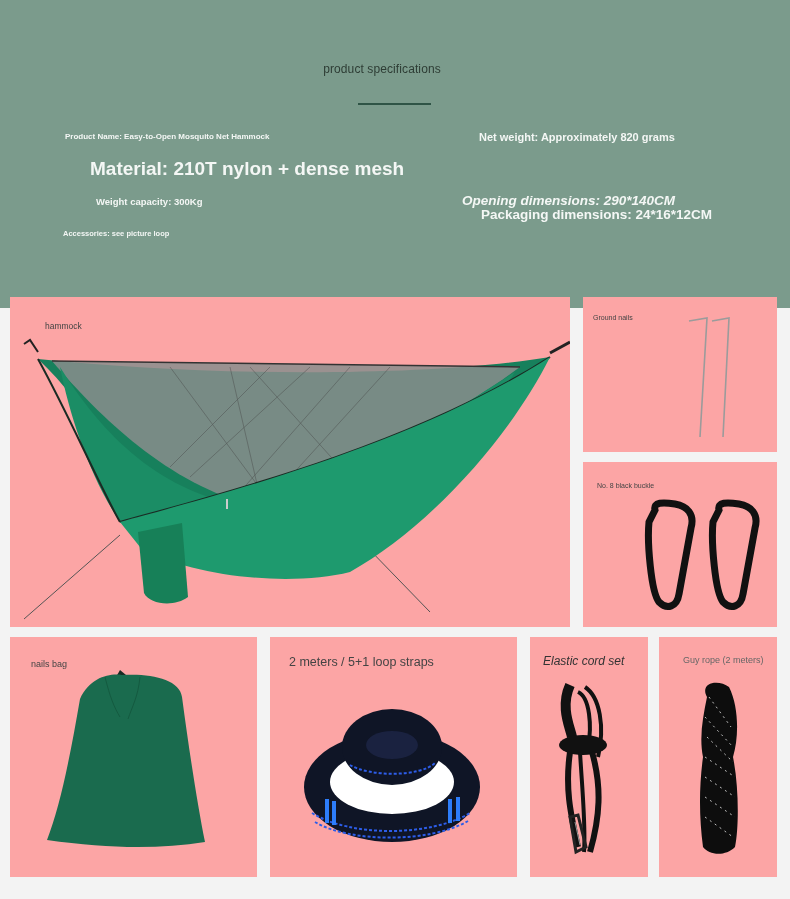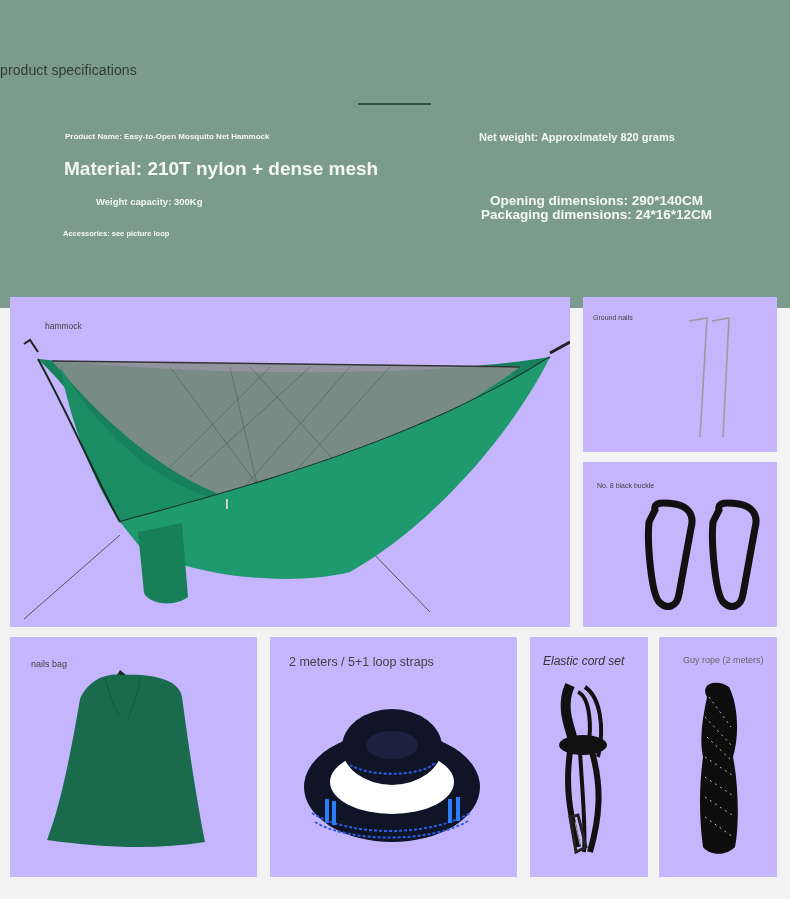--- a/index.html
+++ b/index.html
@@ -1,45 +1,45 @@
 <!DOCTYPE html>
 <html><head>
   <meta charset="utf-8">
   <style>
     * { box-sizing: border-box; margin: 0; padding: 0; }
     html, body { width: 790px; height: 899px; overflow: hidden; }
     body { background: #f3f3f3; font-family: "Liberation Sans", "DejaVu Sans", sans-serif; position: relative; }
     .band { position: absolute; left: 0; top: 0; width: 790px; height: 308px; background: #7b9b8c; }
-    .band-title { position: absolute; top: 62px; left: 0; width: 764px; text-align: left; font-size: 14px; color: #2e3d35; letter-spacing: 0.1px; }
+    .band-title { position: absolute; top: 62px; left: 0; width: 764px; text-align: center; font-size: 12px; color: #2e3d35; letter-spacing: 0.1px; }
     .band-rule { position: absolute; left: 358px; top: 103px; width: 73px; height: 2px; background: #2f5446; }
     .spec { position: absolute; color: #f4f7f5; white-space: nowrap; }
     .s-xs { font-size: 8px; font-weight: bold; text-align: right; }
     .s-sm { font-size: 9.5px; font-weight: bold; margin-left: 33px; }
     .s-md { font-size: 11px; font-weight: bold; }
     .s-lg { font-size: 13.5px; font-weight: bold; }
-    .s-xl { font-size: 19px; font-weight: bold; }
-    .card { position: absolute; background: #c4b5fd; overflow: hidden; }
+    .s-xl { font-size: 19px; font-weight: bold; margin-left: 26px; }
+    .card { position: absolute; background: #fca5a5; overflow: hidden; }
     .card-label { position: absolute; color: #444; white-space: nowrap; }
     svg { position: absolute; }
   </style>
 </head>
 <body>
 
 <div class="band">
   <div class="band-title">product specifications</div>
   <div class="band-rule"></div>
 
   <div class="spec s-xs" style="left:65px; top:132px;">Product Name: Easy-to-Open Mosquito Net Hammock</div>
   <div class="spec s-xl" style="left:64px; top:158px;">Material: 210T nylon + dense mesh</div>
   <div class="spec s-sm" style="left:63px; top:196px;">Weight capacity: 300Kg</div>
   <div class="spec s-xs" style="left:63px; top:229px; font-size:7.5px;">Accessories: see picture loop</div>
 
   <div class="spec s-md" style="left:479px; top:131px;">Net weight: Approximately 820 grams</div>
   <div class="spec s-lg" style="left:481px; top:162px;margin-top:45px;">Packaging dimensions: 24*16*12CM</div>
-  <div class="spec s-lg" style="left:490px; top:193px;">Opening dimensions: 290*140CM</div>
+  <div class="spec s-lg" style="left:462px; top:193px;font-style:italic;">Opening dimensions: 290*140CM</div>
 </div>
 
 <div class="card" style="left:10px; top:297px; width:560px; height:330px;">
   <div class="card-label" style="left:35px; top:24px; font-size:8.5px;">hammock</div>
   <svg width="560" height="330" viewBox="0 0 560 330">
 
     <line x1="110" y1="238" x2="14" y2="322" stroke="#555" stroke-width="1"></line>
     <line x1="355" y1="248" x2="420" y2="315" stroke="#555" stroke-width="1"></line>
 
     <path d="M14 47 L20 43 L28 55" fill="none" stroke="#222" stroke-width="2"></path>

